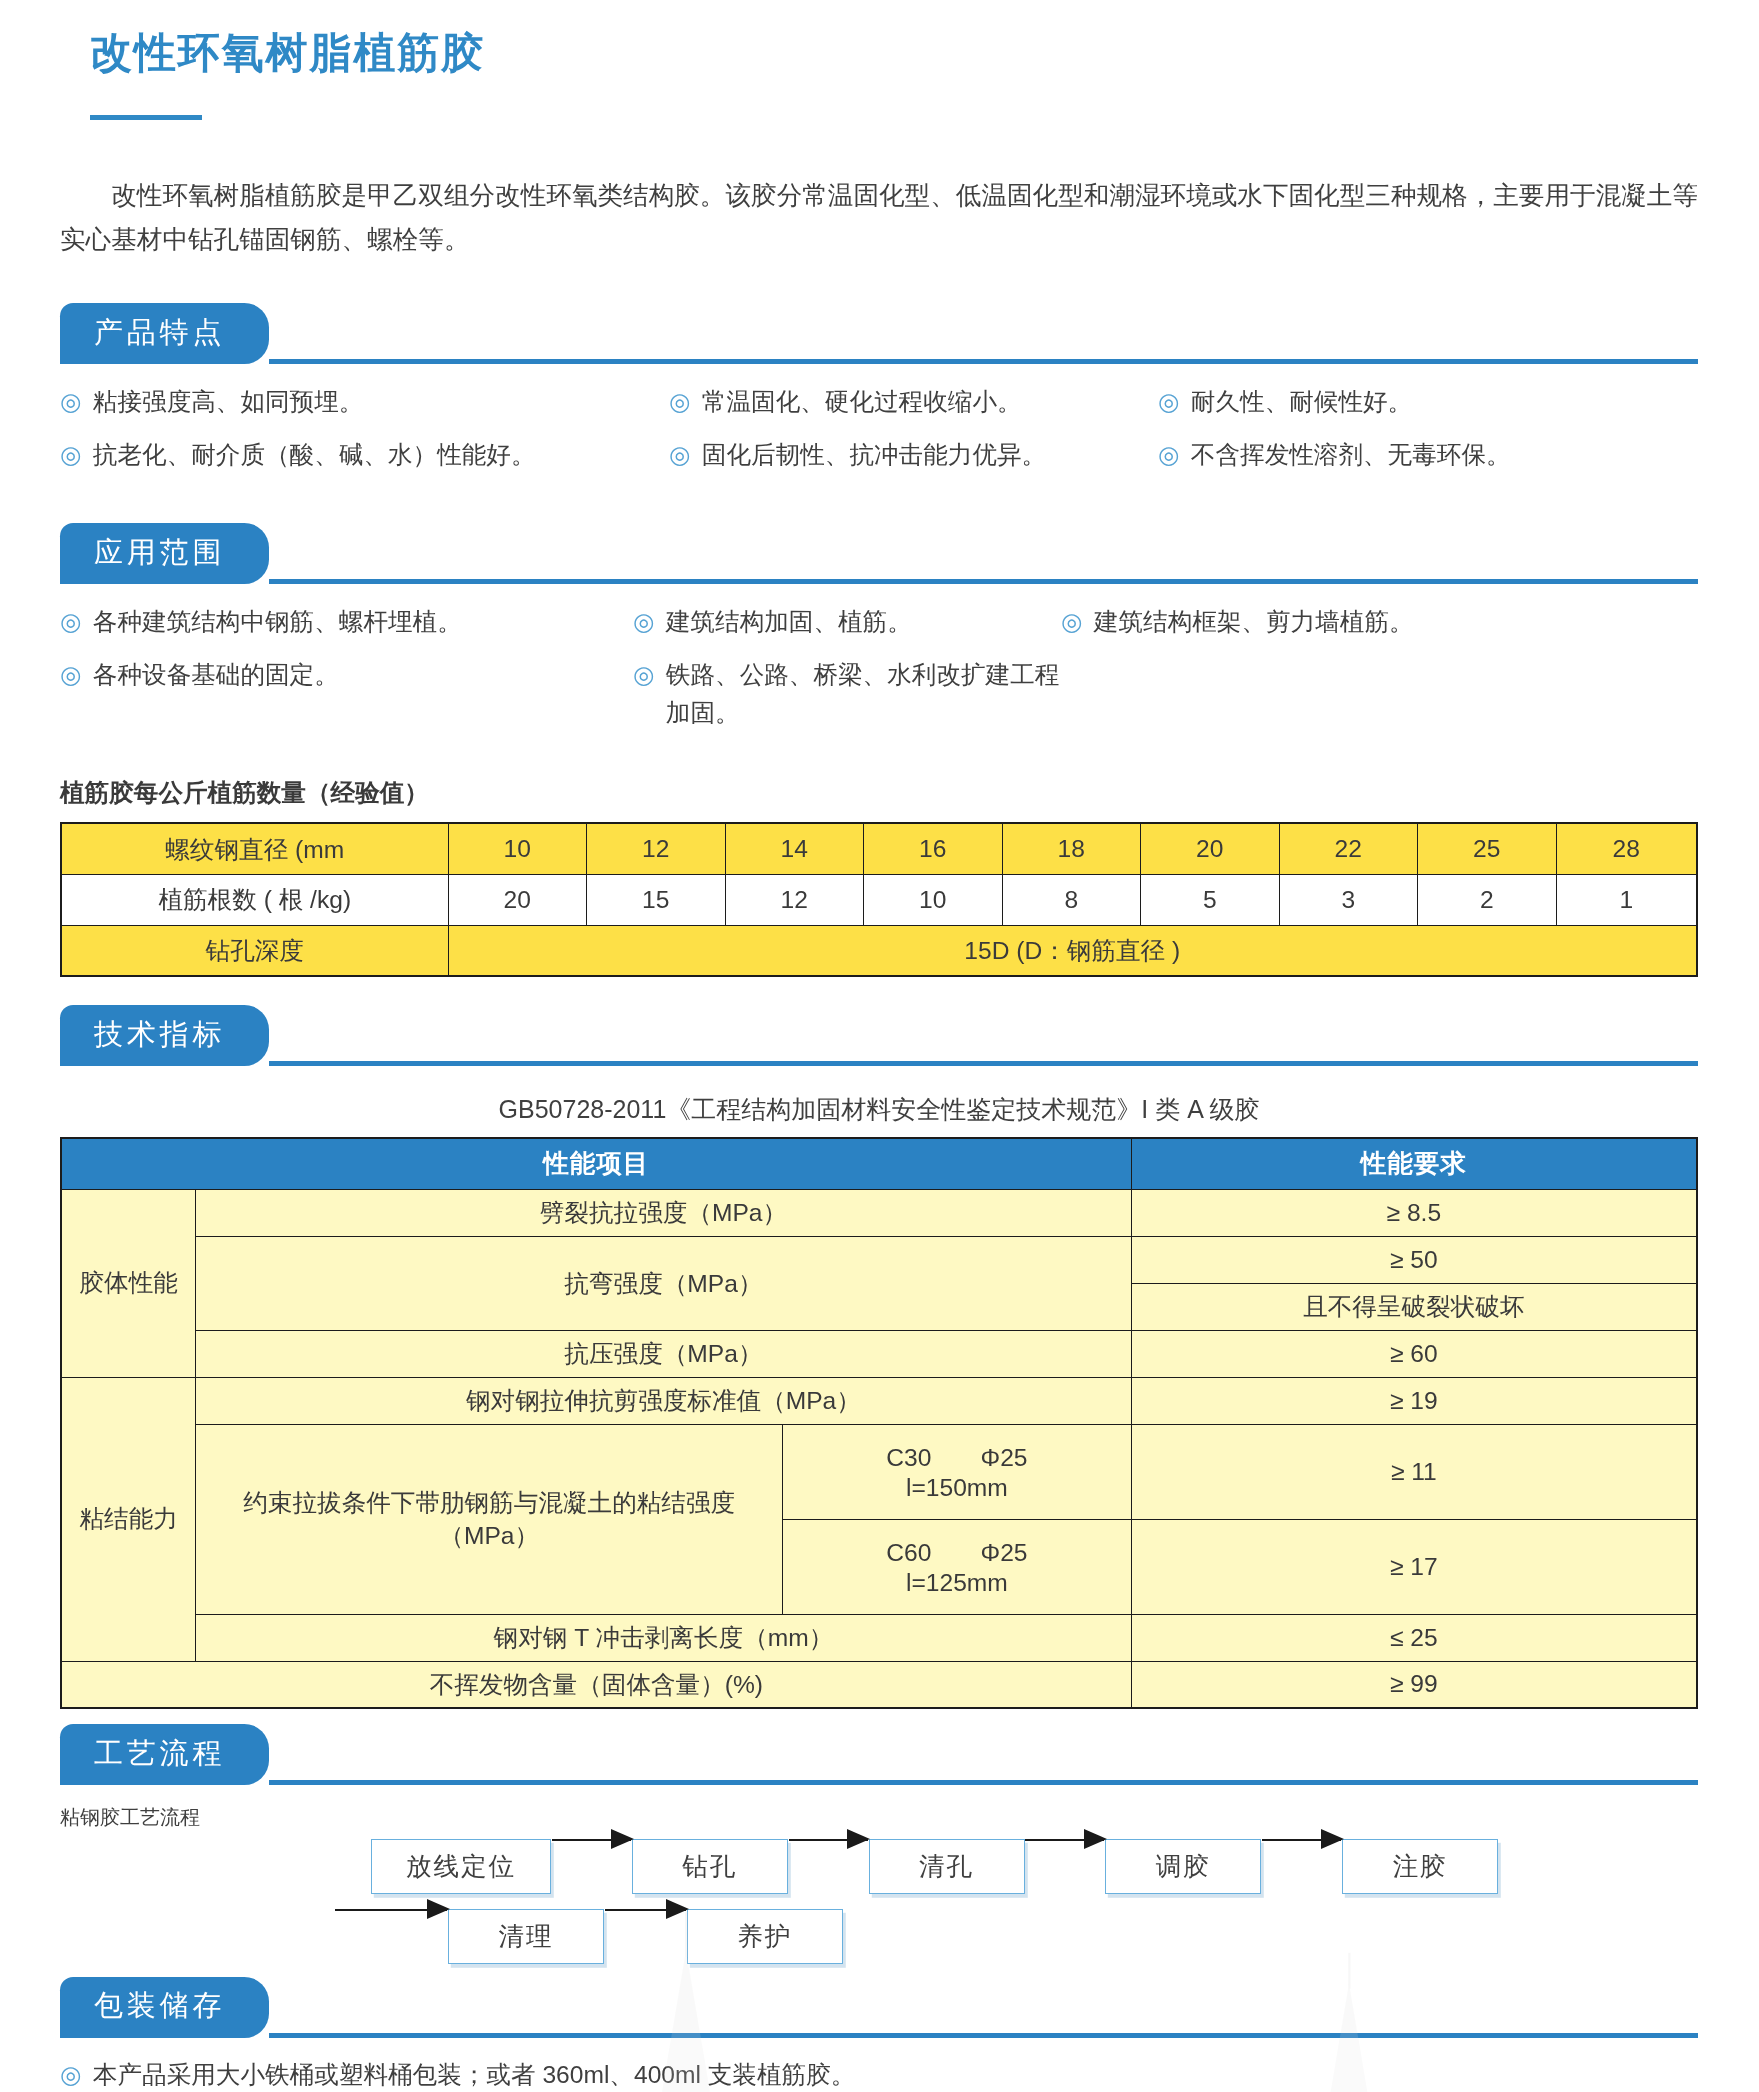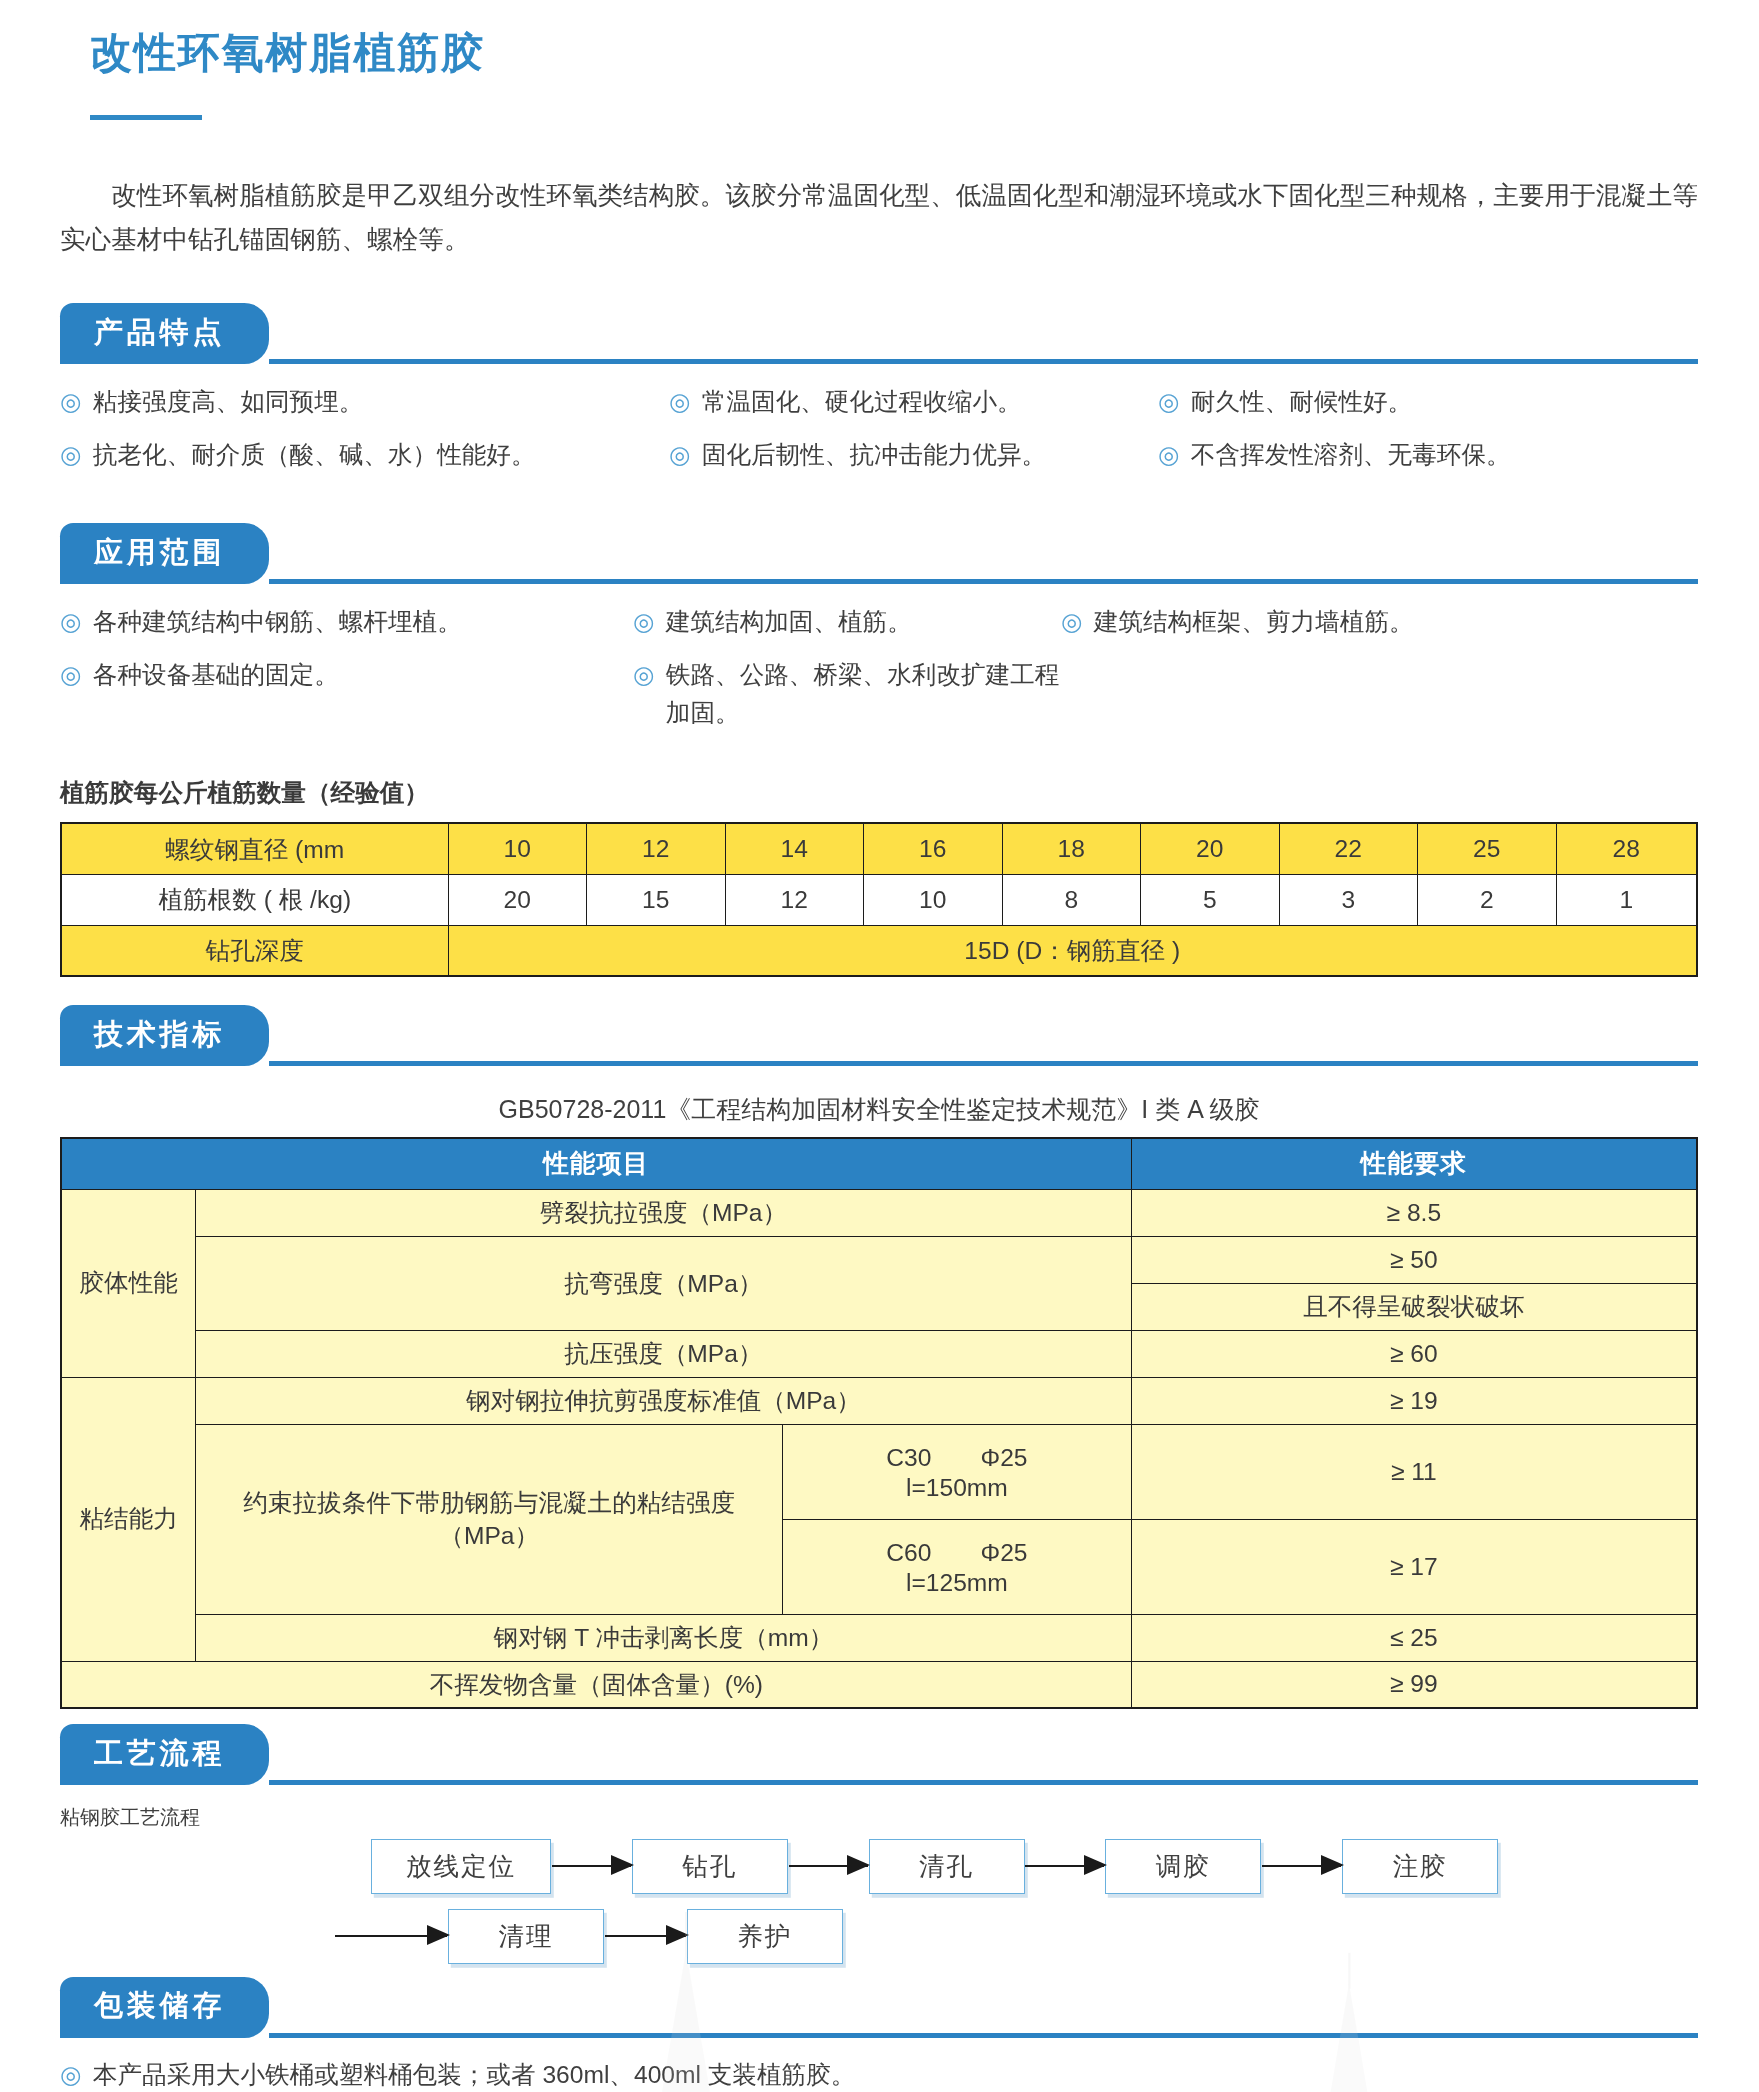--- a/index.html
+++ b/index.html
@@ -22,21 +22,21 @@
 
   .intro {
     margin-top: 53px; font-size: 25.6px; line-height: 44px;
     color: #3f3f3f; text-indent: 2em; text-align: justify;
   }
 
   
   .section-header { display: flex; align-items: flex-end; }
   .section-badge {
     background: #2b82c3; color: #fff;
-    font-size: 29px; font-weight: bold; letter-spacing: 3.8px;
+    font-size: 29px; font-weight: normal; letter-spacing: 3.8px;
     padding: 9.5px 44px 11.4px 34px;
     border-radius: 13.2px 24.6px 24.6px 0;
     position: relative; z-index: 2;
   }
   .section-rule { flex: 1; height: 4.7px; background: #2b82c3; }
 
   
   .bullet-grid { display: grid; row-gap: 15px; margin-top: 19px; }
   .features-grid { grid-template-columns: 609px 489px 1fr; }
   .apps-grid     { grid-template-columns: 573px 428px 1fr; }
@@ -56,21 +56,21 @@
     background: #2b82c3; color: #ffffff; font-weight: bold;
     border: 1.9px solid #1c1c1c; height: 51px; font-size: 25.6px; letter-spacing: 0.9px;
   }
   table.tech td { border: 1.9px solid #1c1c1c; text-align: center; font-size: 24.6px; color: #3a3a3a; background:#fef9c3; }
   .h1r { height: 47px; }
   .h2r { height: 95px; }
   .group-cell { line-height: 38px; }
 
   
   .process-subtitle { margin-top: 19px; font-size: 20px; color: #3f3f3f; }
-  .flow-row { display: flex; align-items: center; padding-left: 41px; }
+  .flow-row { display: flex; align-items: flex-start; padding-left: 41px; }
   .flow-row-1 { margin-left: 270px; margin-top: 7.6px; }
   .flow-row-2 { margin-left: 234px; margin-top: 15px; }
   .flow-box {
     height: 55px; background: #fff; border: 1.9px solid #69b0de;
     box-shadow: 2.8px 3.8px 0 rgba(130,175,210,.35);
     display: flex; align-items: center; justify-content: center;
     font-size: 25.6px; color: #3f3f3f; letter-spacing: 1.9px; flex: 0 0 auto;
   }
   .w190 { width: 180px; } .w165 { width: 156px; }
   .flow-arrow { position: relative; height: 2.8px; background: #1a1a1a; flex: 0 0 auto; }

